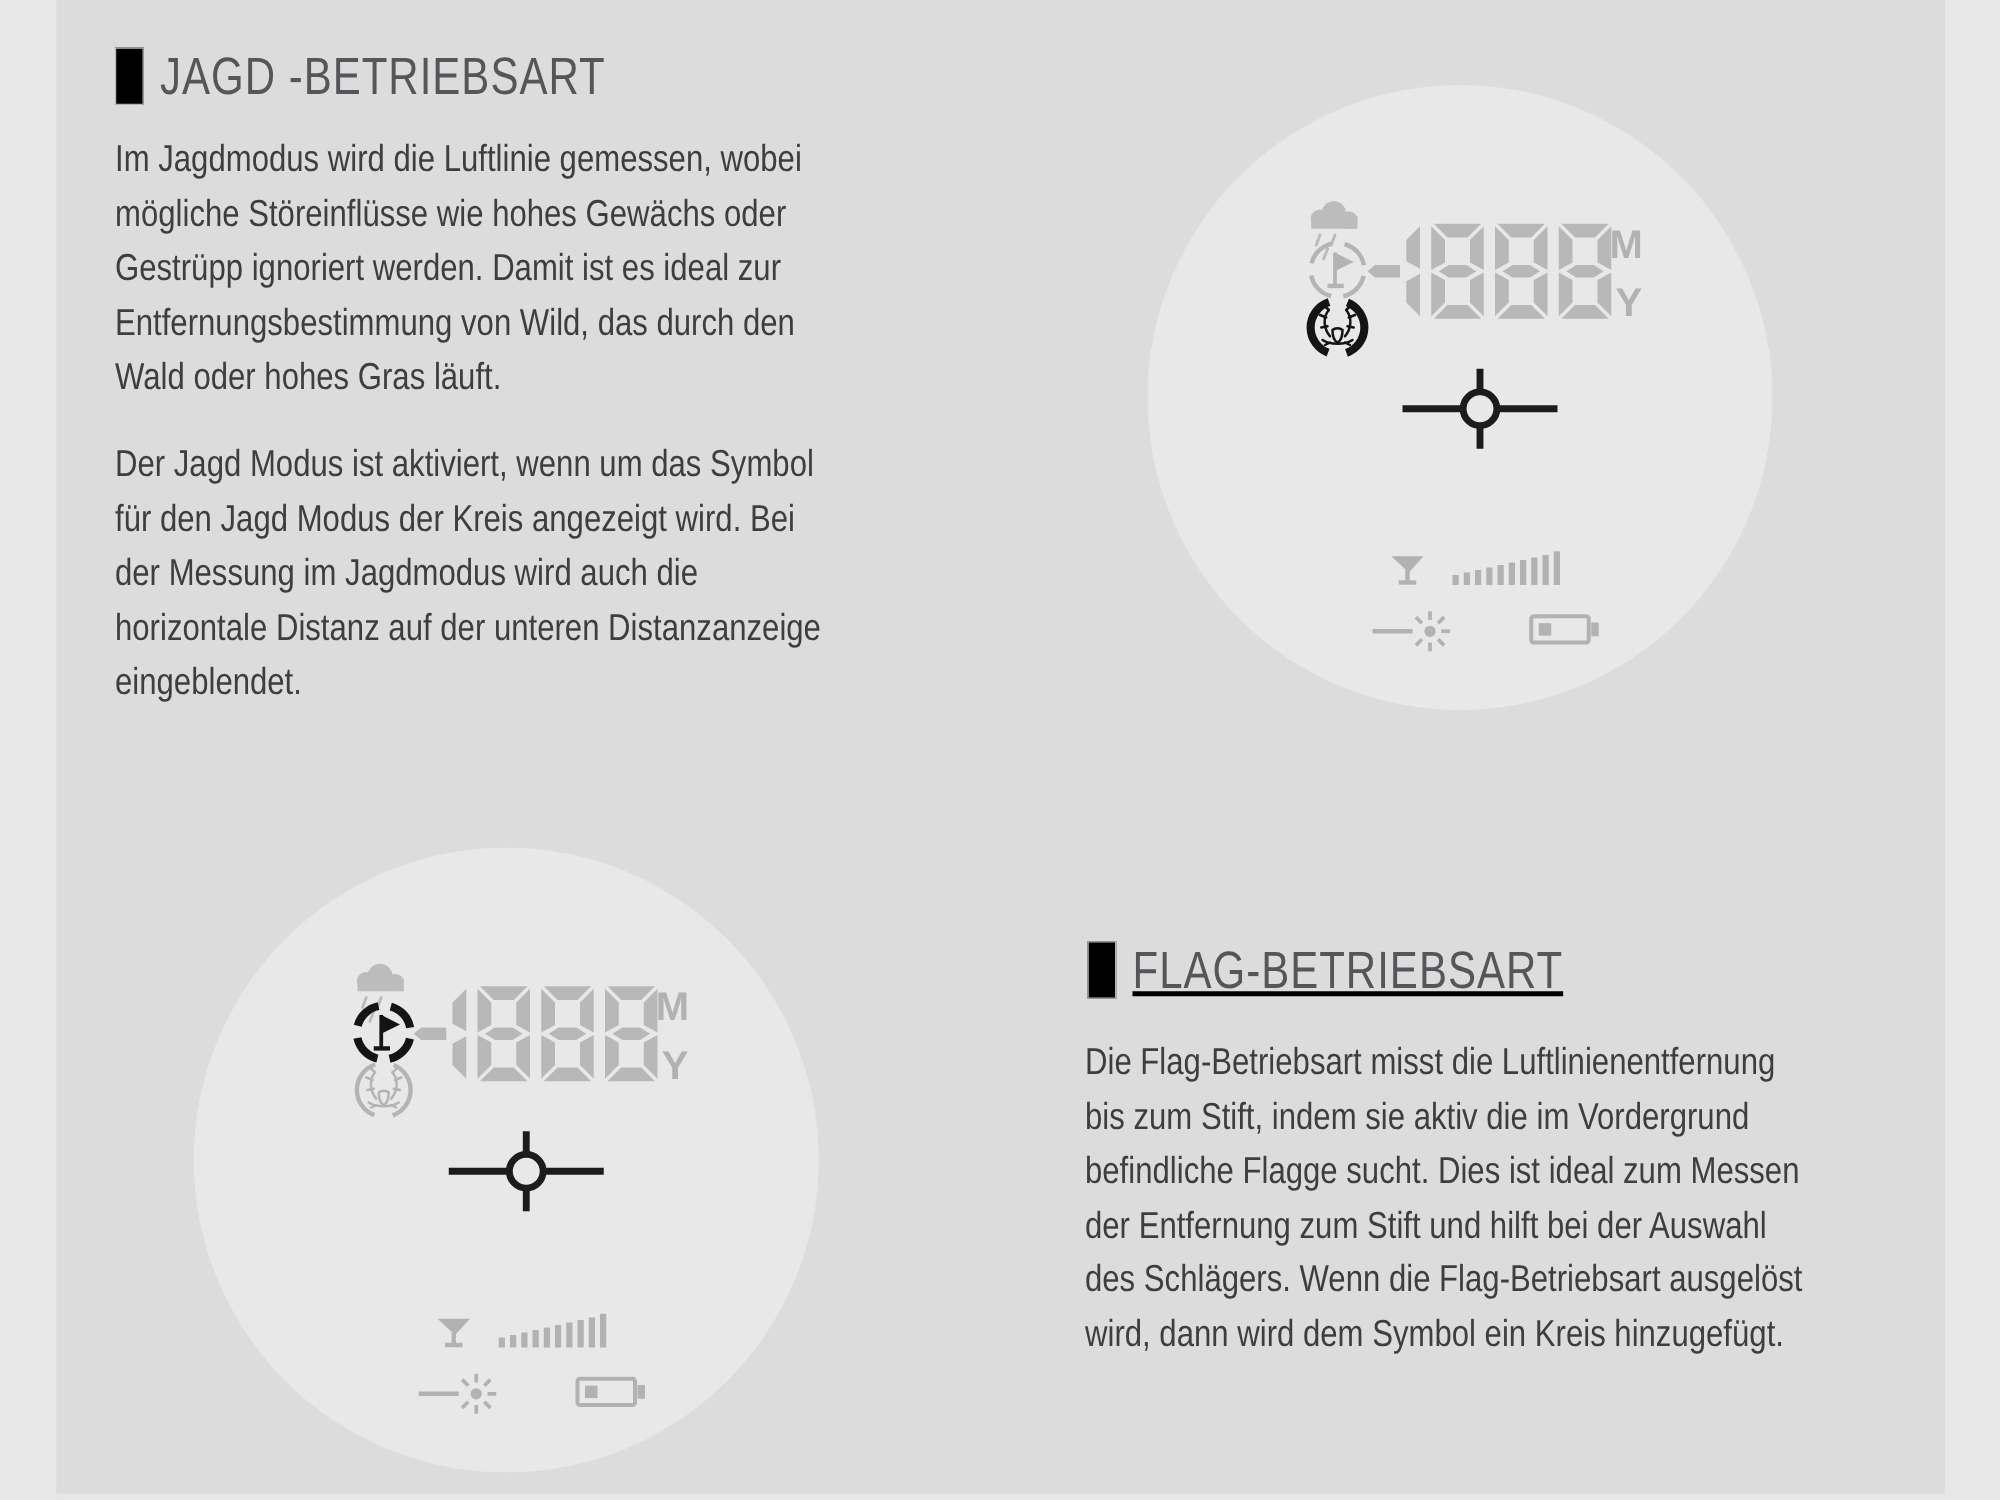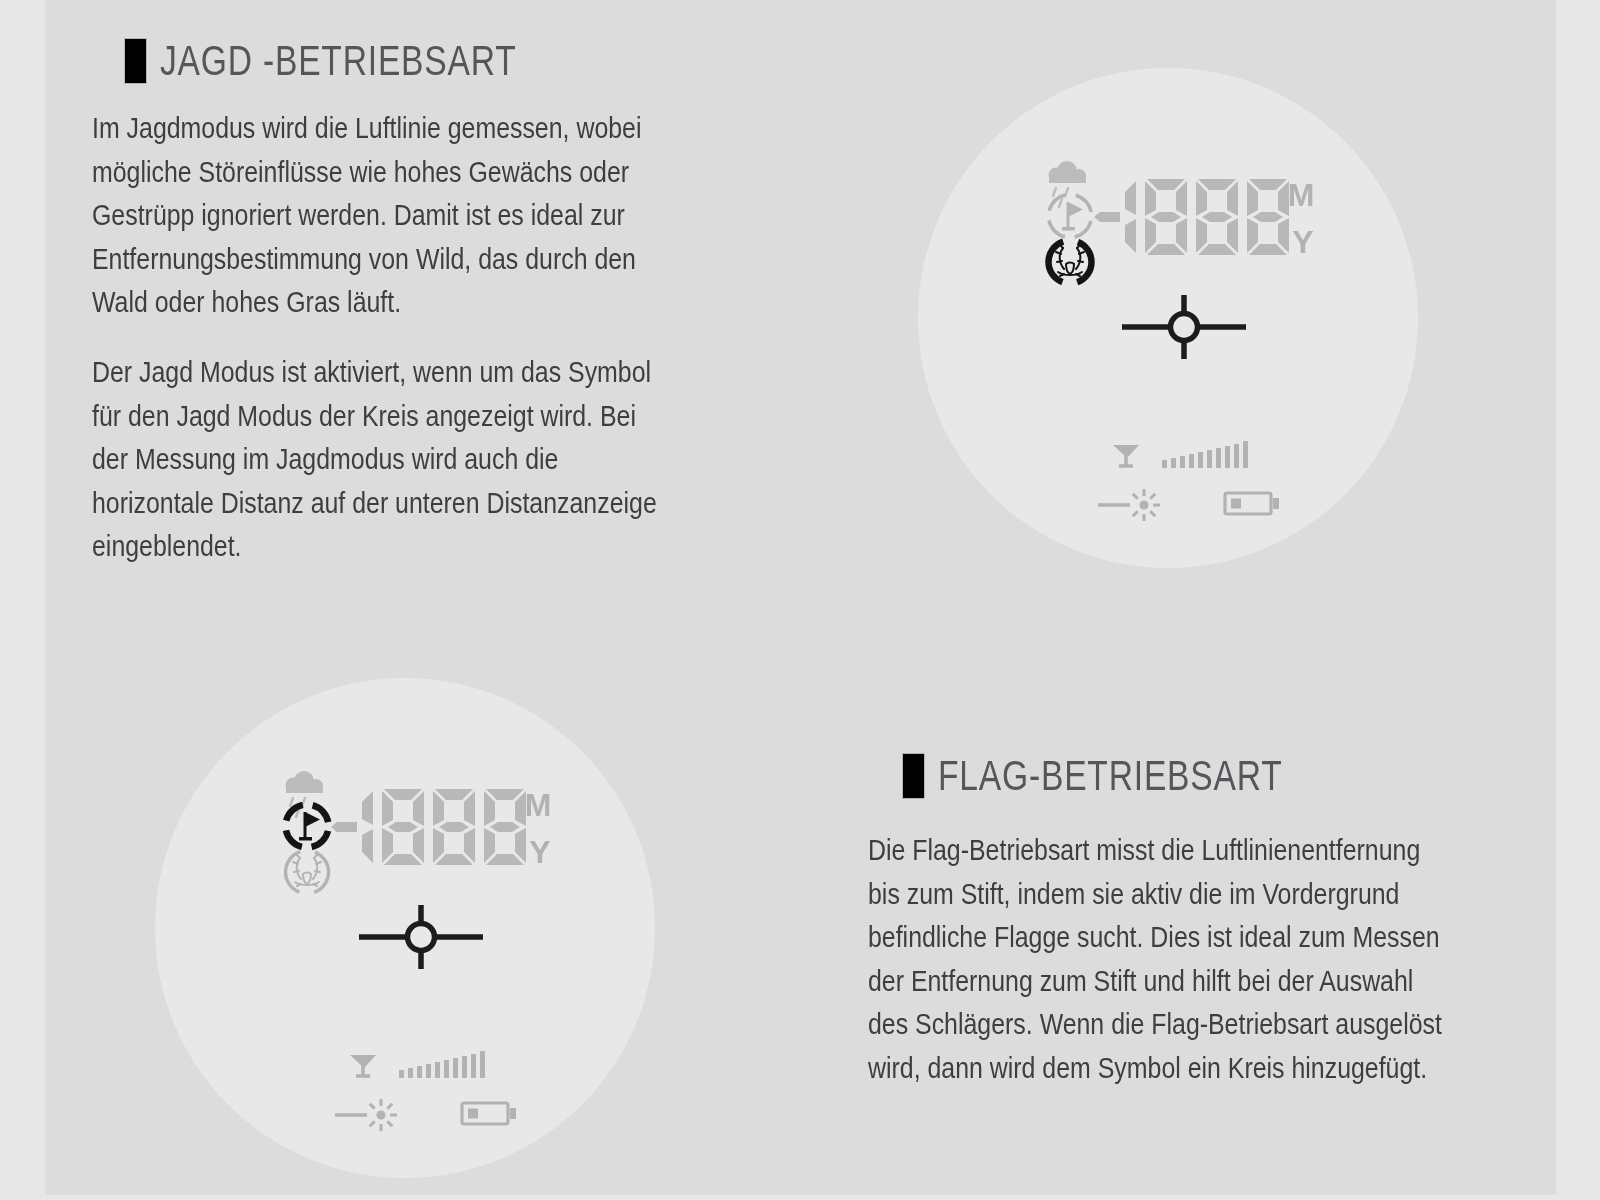--- a/index.html
+++ b/index.html
@@ -6,21 +6,21 @@
   body{
     width:1600px;height:1200px;position:relative;overflow:hidden;
     background:#dcdcdc;
     font-family:"Liberation Sans",sans-serif;
   }
   .margin-strip{position:absolute;background:#e7e7e7;}
   .strip-left{left:0;top:0;width:45px;height:1200px;}
   .strip-right{right:0;top:0;width:44px;height:1200px;}
   .strip-bottom{left:45px;bottom:0;width:1511px;height:5px;}
 
-  .section-heading{position:absolute;display:flex;align-items:flex-start;margin-left:32px;}
+  .section-heading{position:absolute;display:flex;align-items:flex-start;}
   .heading-marker{
     width:21px;height:44px;background:#000;border:1px solid #b5b5b5;flex:none;
   }
   .heading-text{
     margin-left:13px;
     font-size:42px;line-height:46px;font-weight:400;color:#55565a;
     letter-spacing:1px;white-space:nowrap;
     transform:scaleX(0.80);transform-origin:0 0;
   }
   .body-text{
@@ -63,21 +63,21 @@
 mögliche Störeinflüsse wie hohes Gewächs oder
 Gestrüpp ignoriert werden. Damit ist es ideal zur
 Entfernungsbestimmung von Wild, das durch den
 Wald oder hohes Gras läuft.</div>
 <div class="body-text" style="left:92px;top:350px;">Der Jagd Modus ist aktiviert, wenn um das Symbol
 für den Jagd Modus der Kreis angezeigt wird. Bei
 der Messung im Jagdmodus wird auch die
 horizontale Distanz auf der unteren Distanzanzeige
 eingeblendet.</div>
 
-<div class="section-heading" style="left:870px;top:753px;">
+<div class="section-heading" style="left:870px;top:753px;text-decoration:underline;">
   <div class="heading-marker"></div>
   <div class="heading-text">FLAG-BETRIEBSART</div>
 </div>
 
 <div class="body-text" style="left:868px;top:828px;">Die Flag-Betriebsart misst die Luftlinienentfernung
 bis zum Stift, indem sie aktiv die im Vordergrund
 befindliche Flagge sucht. Dies ist ideal zum Messen
 der Entfernung zum Stift und hilft bei der Auswahl
 des Schlägers. Wenn die Flag-Betriebsart ausgelöst
 wird, dann wird dem Symbol ein Kreis hinzugefügt.</div>

